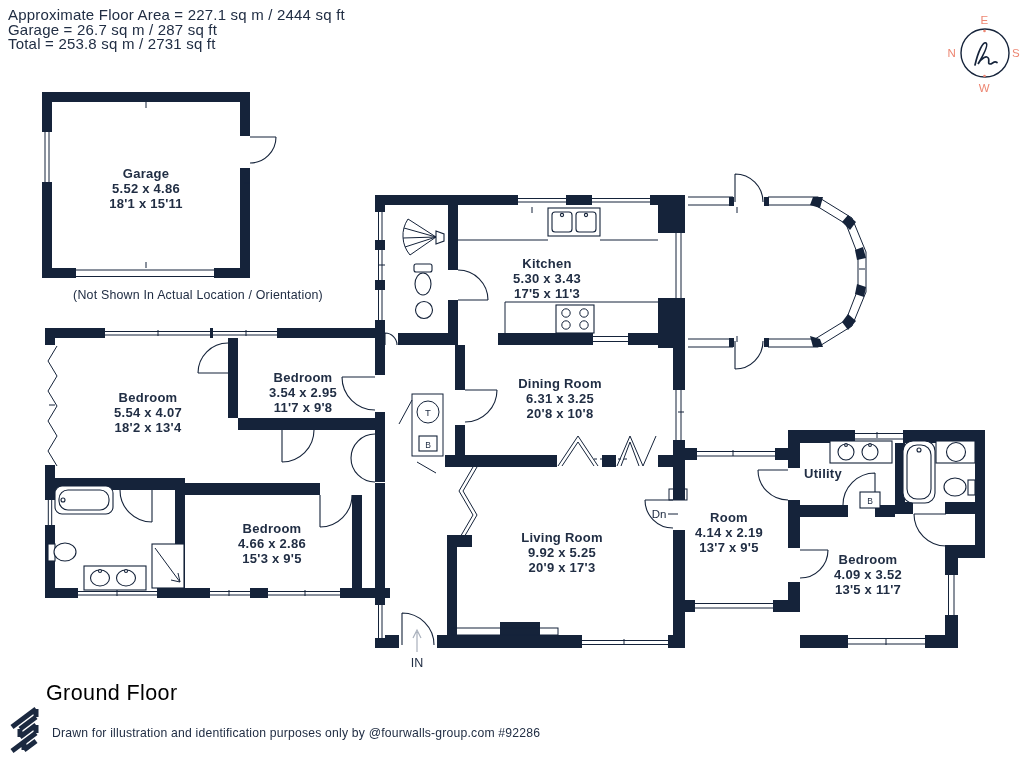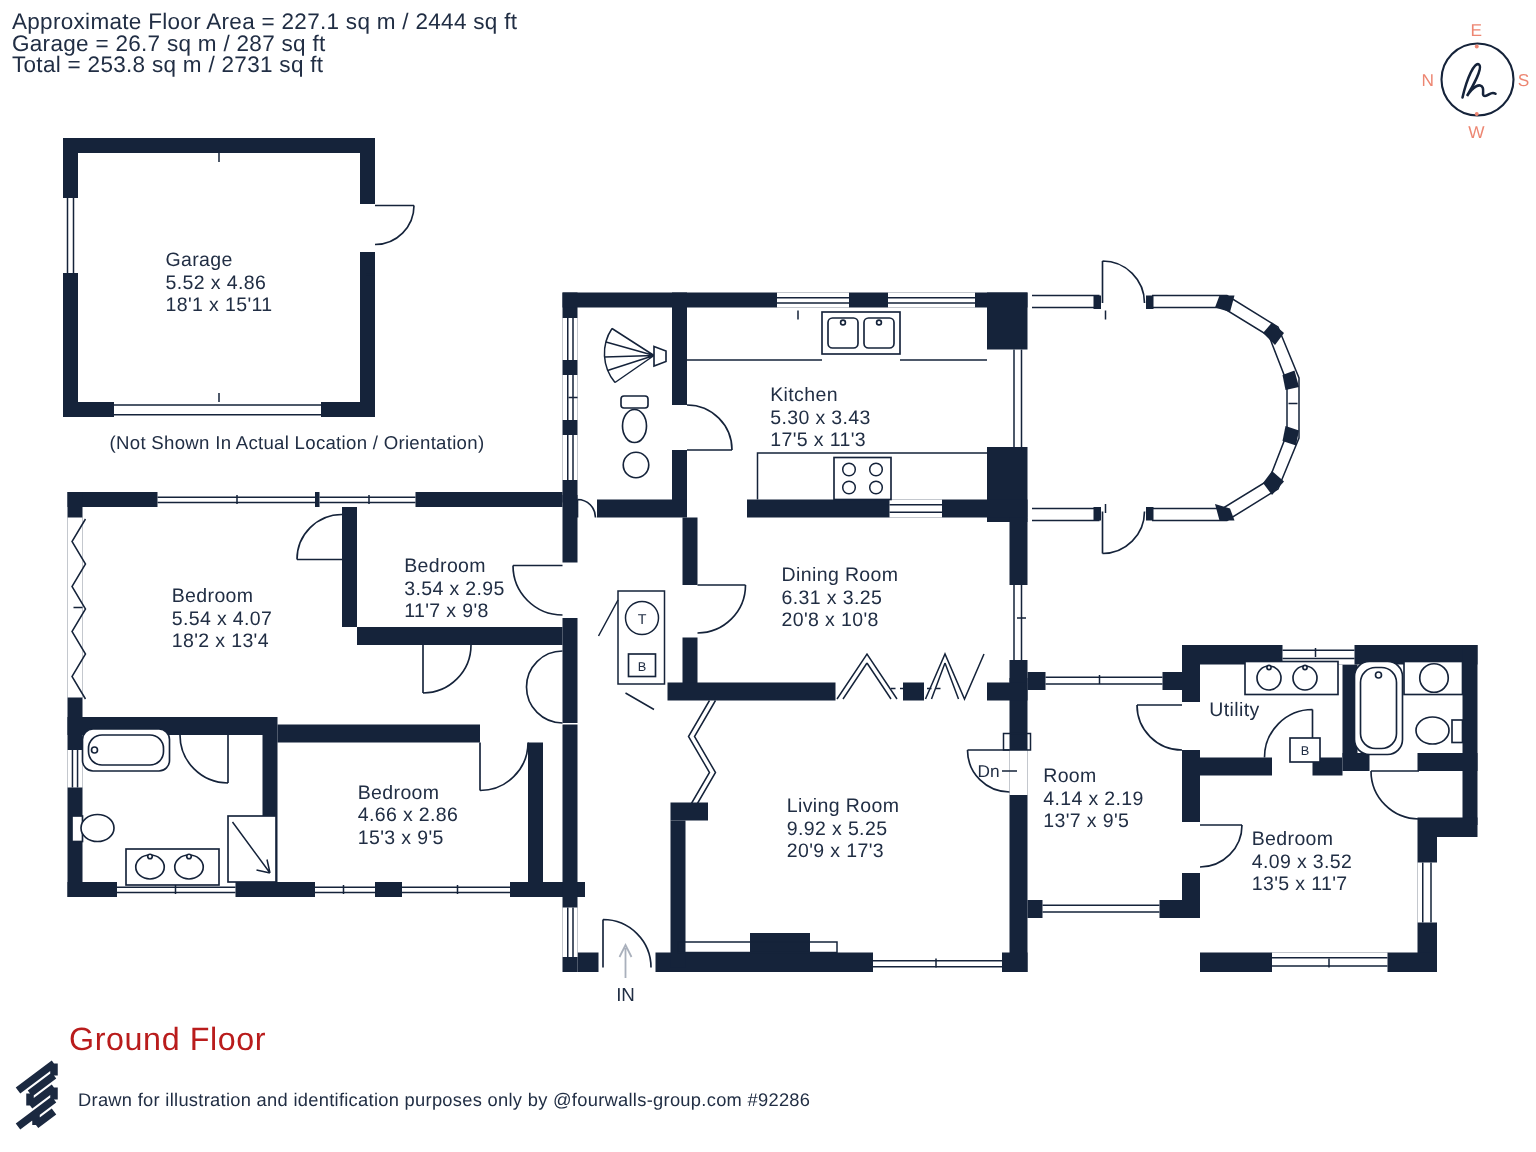--- a/index.html
+++ b/index.html
@@ -13,25 +13,25 @@
     font-family:"Liberation Sans","DejaVu Sans",sans-serif;color:var(--text);
   }
   .plan-svg{position:absolute;left:0;top:0;}
   .w{fill:var(--wall);}
   .ln{stroke:var(--wall);stroke-width:1.1;fill:none;}
   .thin{stroke:var(--wall);stroke-width:1;fill:none;}
   .fix{stroke:var(--wall);stroke-width:1.1;fill:#fff;}
   .mtxt{fill:var(--text);font-family:"Liberation Sans","DejaVu Sans",sans-serif;}
   .ctxt{fill:var(--accent);font-family:"Liberation Sans","DejaVu Sans",sans-serif;font-size:11.5px;letter-spacing:.5px;}
   .hdr{position:absolute;left:8px;top:8px;font-size:15px;line-height:14.6px;letter-spacing:.2px;}
-  .room-label{position:absolute;transform:translate(-50%,-50%);text-align:left;
-    font-size:13px;line-height:15px;letter-spacing:.25px;white-space:nowrap;}
+  .room-label{position:absolute;transform:translate(-50%,-50%);text-align:center;
+    font-size:13px;line-height:15px;letter-spacing:.25px;white-space:nowrap;font-weight:bold;}
   .note{position:absolute;left:152px;top:288px;transform:translateX(-50%);
     font-size:12.4px;white-space:nowrap;letter-spacing:.2px;margin-left:46px;}
-  .title{position:absolute;left:46px;top:681px;font-size:21.5px;letter-spacing:.4px;color:#b91c1c;}
+  .title{position:absolute;left:46px;top:681px;font-size:21.5px;letter-spacing:.4px;color:#000000;}
   .footer{position:absolute;left:52px;top:726px;font-size:12.2px;letter-spacing:.2px;}
 </style>
 </head>
 <body>
 
 <div class="canvas">
 
   <svg class="plan-svg" width="1024" height="768" viewBox="0 0 1024 768">
 
     <g class="w">

